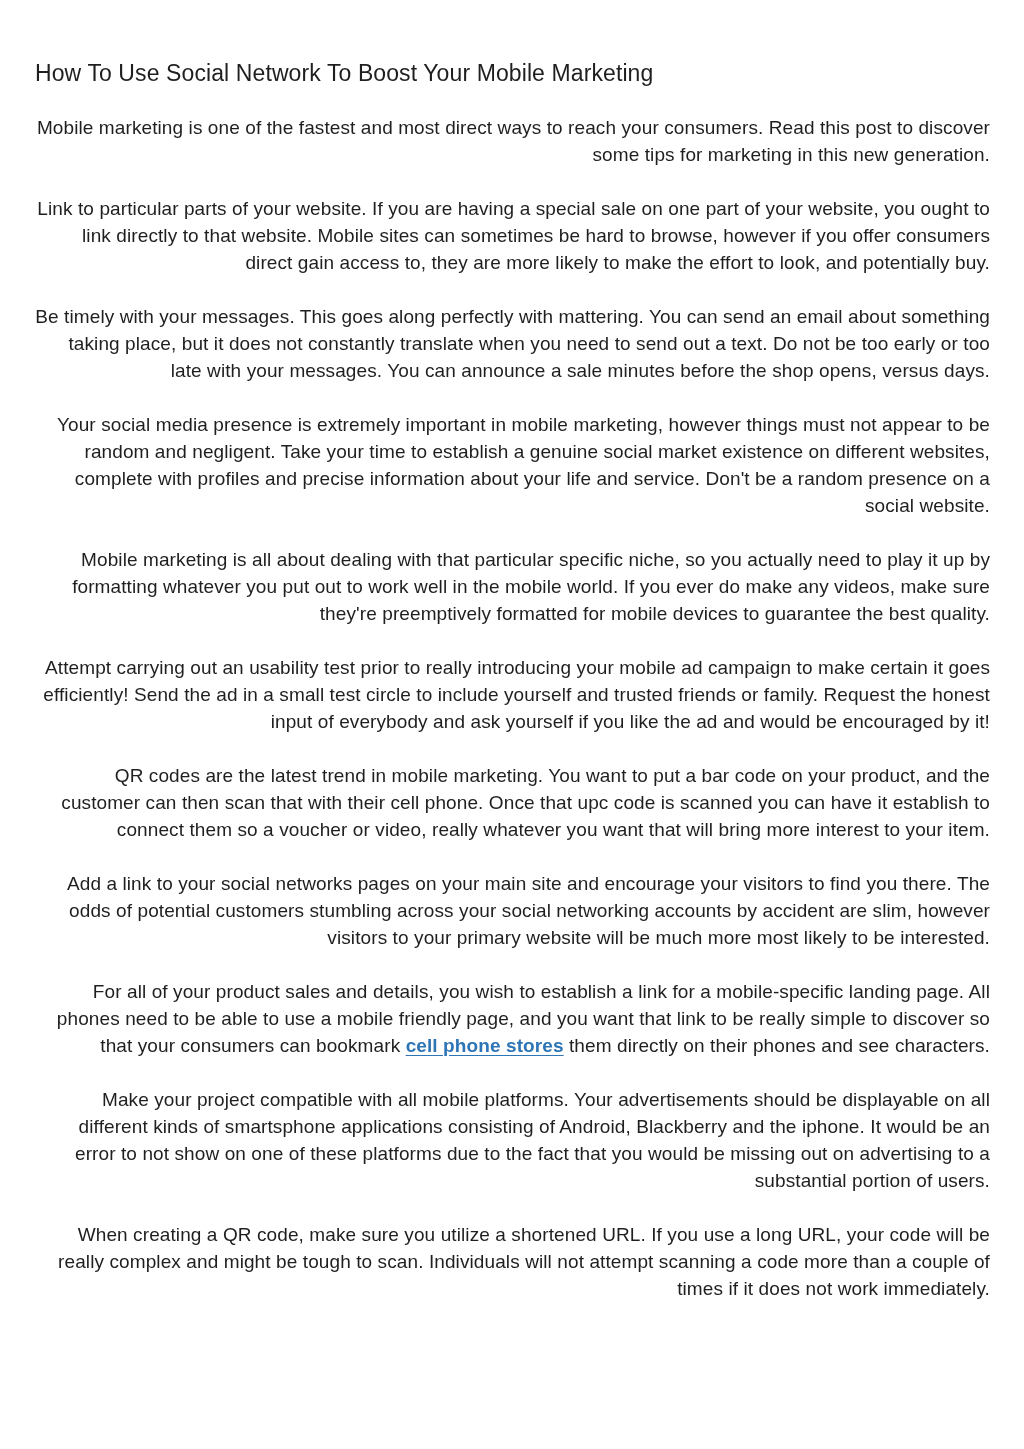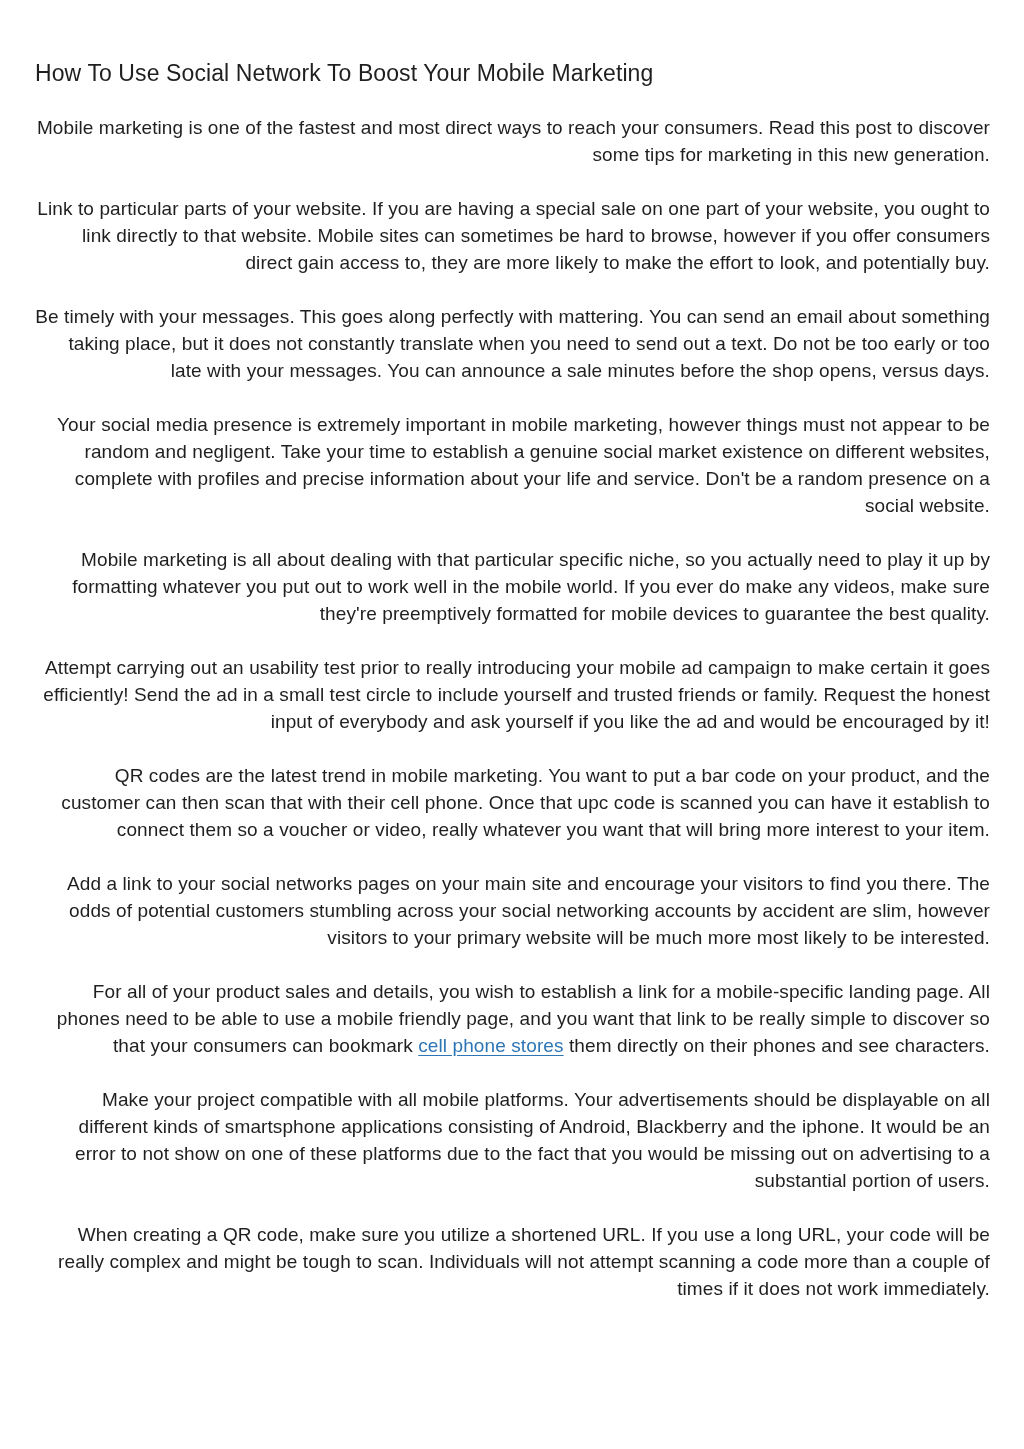--- a/index.html
+++ b/index.html
@@ -36,20 +36,21 @@
     margin: 0 0 27px 0;
     letter-spacing: 0.1px;
     max-width: 958px;
     text-align: right;
   }
   .doc-body a.inline-link {
     color: var(--link-color);
     text-decoration: underline;
     text-underline-offset: 3px;
     cursor: pointer;
+    font-weight: bold;
   }
 </style>
 </head>
 <body>
 
 <main class="page">
   <h1 class="doc-title">How To Use Social Network To Boost Your Mobile Marketing</h1>
   <div class="doc-body" id="doc-body">
       <p><span>Mobile marketing is one of the fastest and most direct ways to reach your consumers. Read this post to discover some tips for marketing in this new generation.</span></p>
       <p><span>Link to particular parts of your website. If you are having a special sale on one part of your website, you ought to link directly to that website. Mobile sites can sometimes be hard to browse, however if you offer consumers direct gain access to, they are more likely to make the effort to look, and potentially buy.</span></p>

